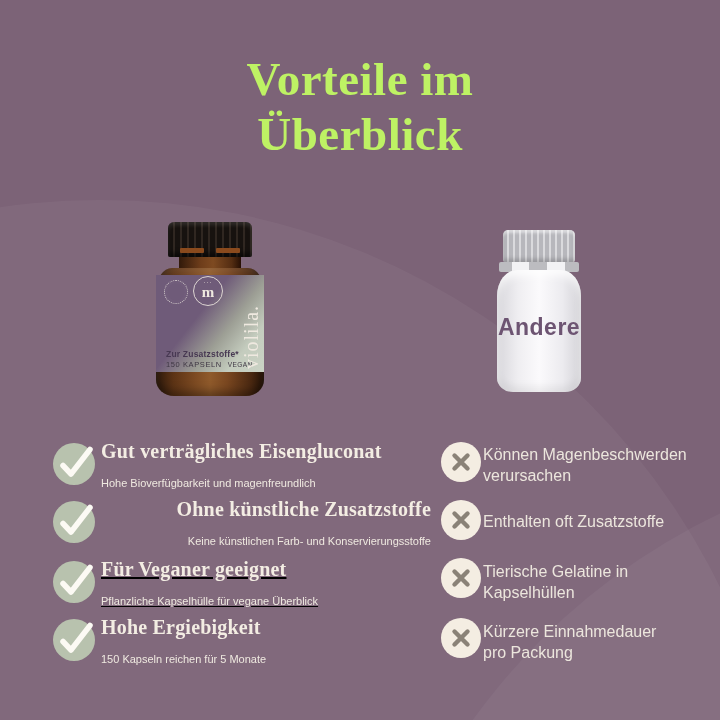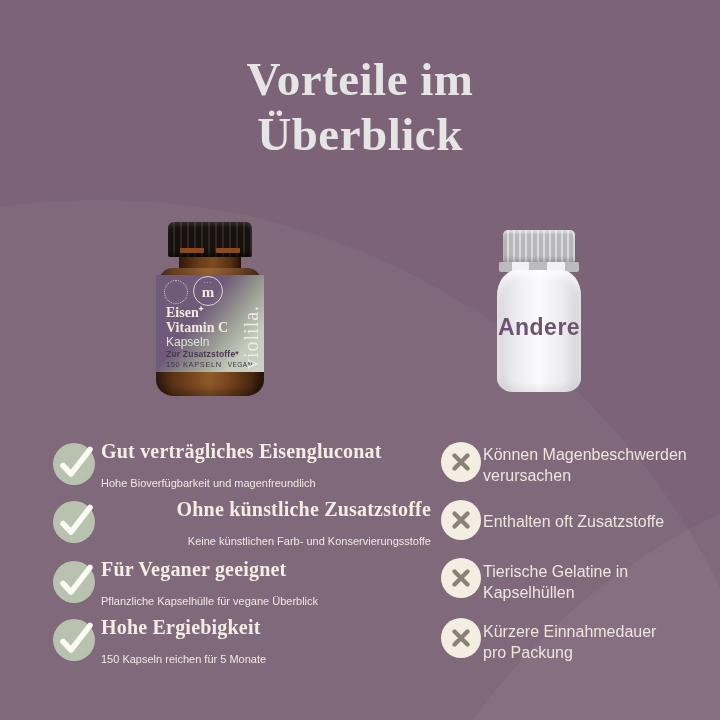--- a/index.html
+++ b/index.html
@@ -10,21 +10,21 @@
   }
   
   .swirl{position:absolute;border-radius:50%;background:rgba(255,255,255,0.045);}
   .swirl.one{width:1380px;height:1380px;left:-590px;top:200px;}
   .swirl.two{width:1300px;height:1300px;left:350px;top:450px;}
 
   
   .title{
     position:absolute;top:52px;left:0;width:720px;text-align:center;
     font-family:"Liberation Serif",serif;font-weight:700;
-    font-size:47px;line-height:1.17;color:#e5e5e5;letter-spacing:0.5px;
+    font-size:47px;line-height:1.17;color:#bef264;letter-spacing:0.5px;
   }
 
   
   .bottleL{position:absolute;left:155px;top:218px;width:110px;height:180px;}
   .bottleL .cap{
     position:absolute;left:13px;top:4px;width:84px;height:35px;border-radius:6px 6px 2px 2px;
     background:repeating-linear-gradient(90deg,#17120f 0 5px,#302721 5px 7px);
     box-shadow:inset 0 3px 4px rgba(255,255,255,0.12), inset 0 -4px 5px rgba(0,0,0,0.55);
   }
   .bottleL .cap .slot{position:absolute;bottom:4px;height:5px;width:24px;background:#8a4a1d;border-radius:1px;}
@@ -128,25 +128,20 @@
       <span class="slot b"></span>
     </div>
     <div class="neck"></div>
     <div class="glass">
       <div class="label">
         <span class="seal"></span>
         <span class="mring">
           <span class="dots">···</span>
           <span class="letter">m</span>
         </span>
-        <div class="pname">
-          <div class="l1">Eisen⁺</div>
-          <div class="l2">Vitamin C</div>
-          <div class="l3">Kapseln</div>
-        </div>
         <div class="claim">Zur Zusatzstoffe*</div>
         <div class="bottomrow">
           <span>150 KAPSELN</span><span class="vegan">VEGAN</span>
         </div>
         <div class="brandvert">violila.</div>
       </div>
     </div>
   </div>
 
   <div class="bottleR">
@@ -171,21 +166,21 @@
   </svg>
   <div class="protext" style="top:498px;text-align:right;">
     <div class="h">Ohne künstliche Zusatzstoffe</div>
     <div class="s">Keine künstlichen Farb- und Konservierungsstoffe</div>
   </div>
 
   <svg class="rowicon" style="left:53px;top:559px;" width="48" height="46" viewBox="0 0 48 46">
     <circle cx="21" cy="23" r="21" fill="#b8c2ae"></circle>
     <path d="M10 24.5 L18 33 L37 8.5" fill="none" stroke="#fcfaf4" stroke-width="5.5" stroke-linecap="round" stroke-linejoin="round"></path>
   </svg>
-  <div class="protext" style="top:558px;">
+  <div class="protext" style="top:558px;text-decoration:underline;">
     <div class="h">Für Veganer geeignet</div>
     <div class="s">Pflanzliche Kapselhülle für vegane Überblick</div>
   </div>
 
   <svg class="rowicon" style="left:53px;top:617px;" width="48" height="46" viewBox="0 0 48 46">
     <circle cx="21" cy="23" r="21" fill="#b8c2ae"></circle>
     <path d="M10 24.5 L18 33 L37 8.5" fill="none" stroke="#fcfaf4" stroke-width="5.5" stroke-linecap="round" stroke-linejoin="round"></path>
   </svg>
   <div class="protext" style="top:616px;">
     <div class="h">Hohe Ergiebigkeit</div>

